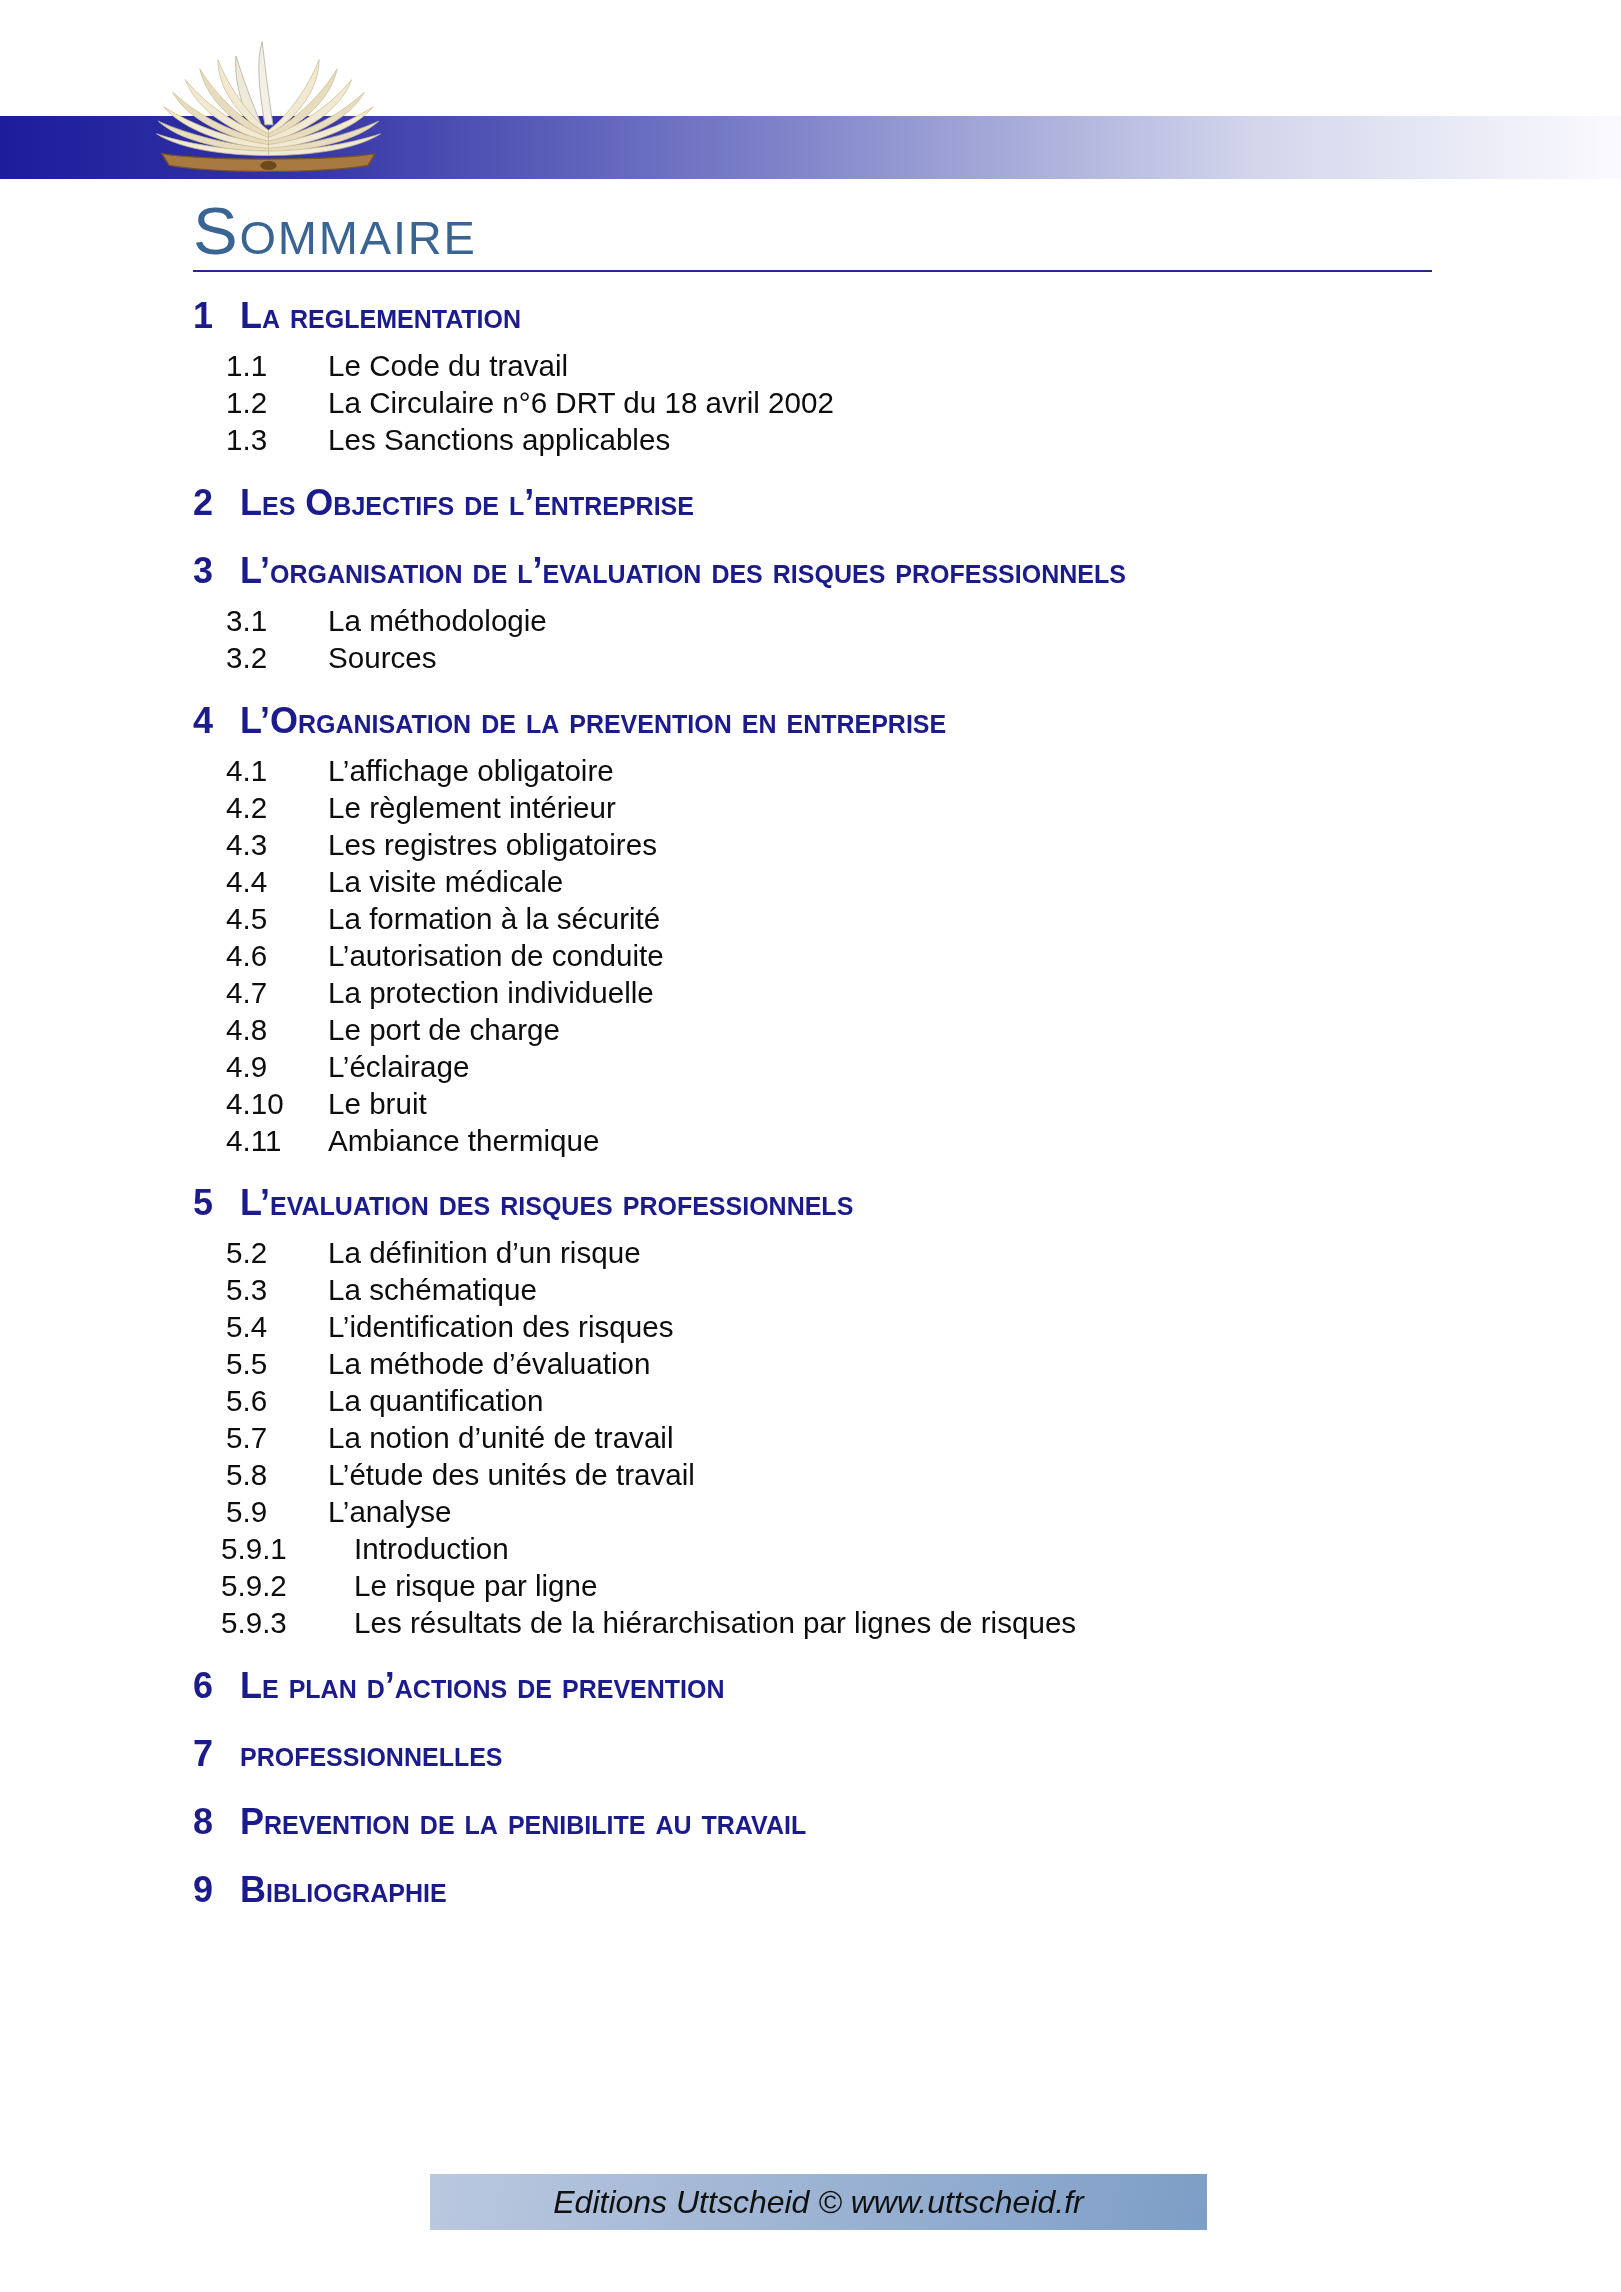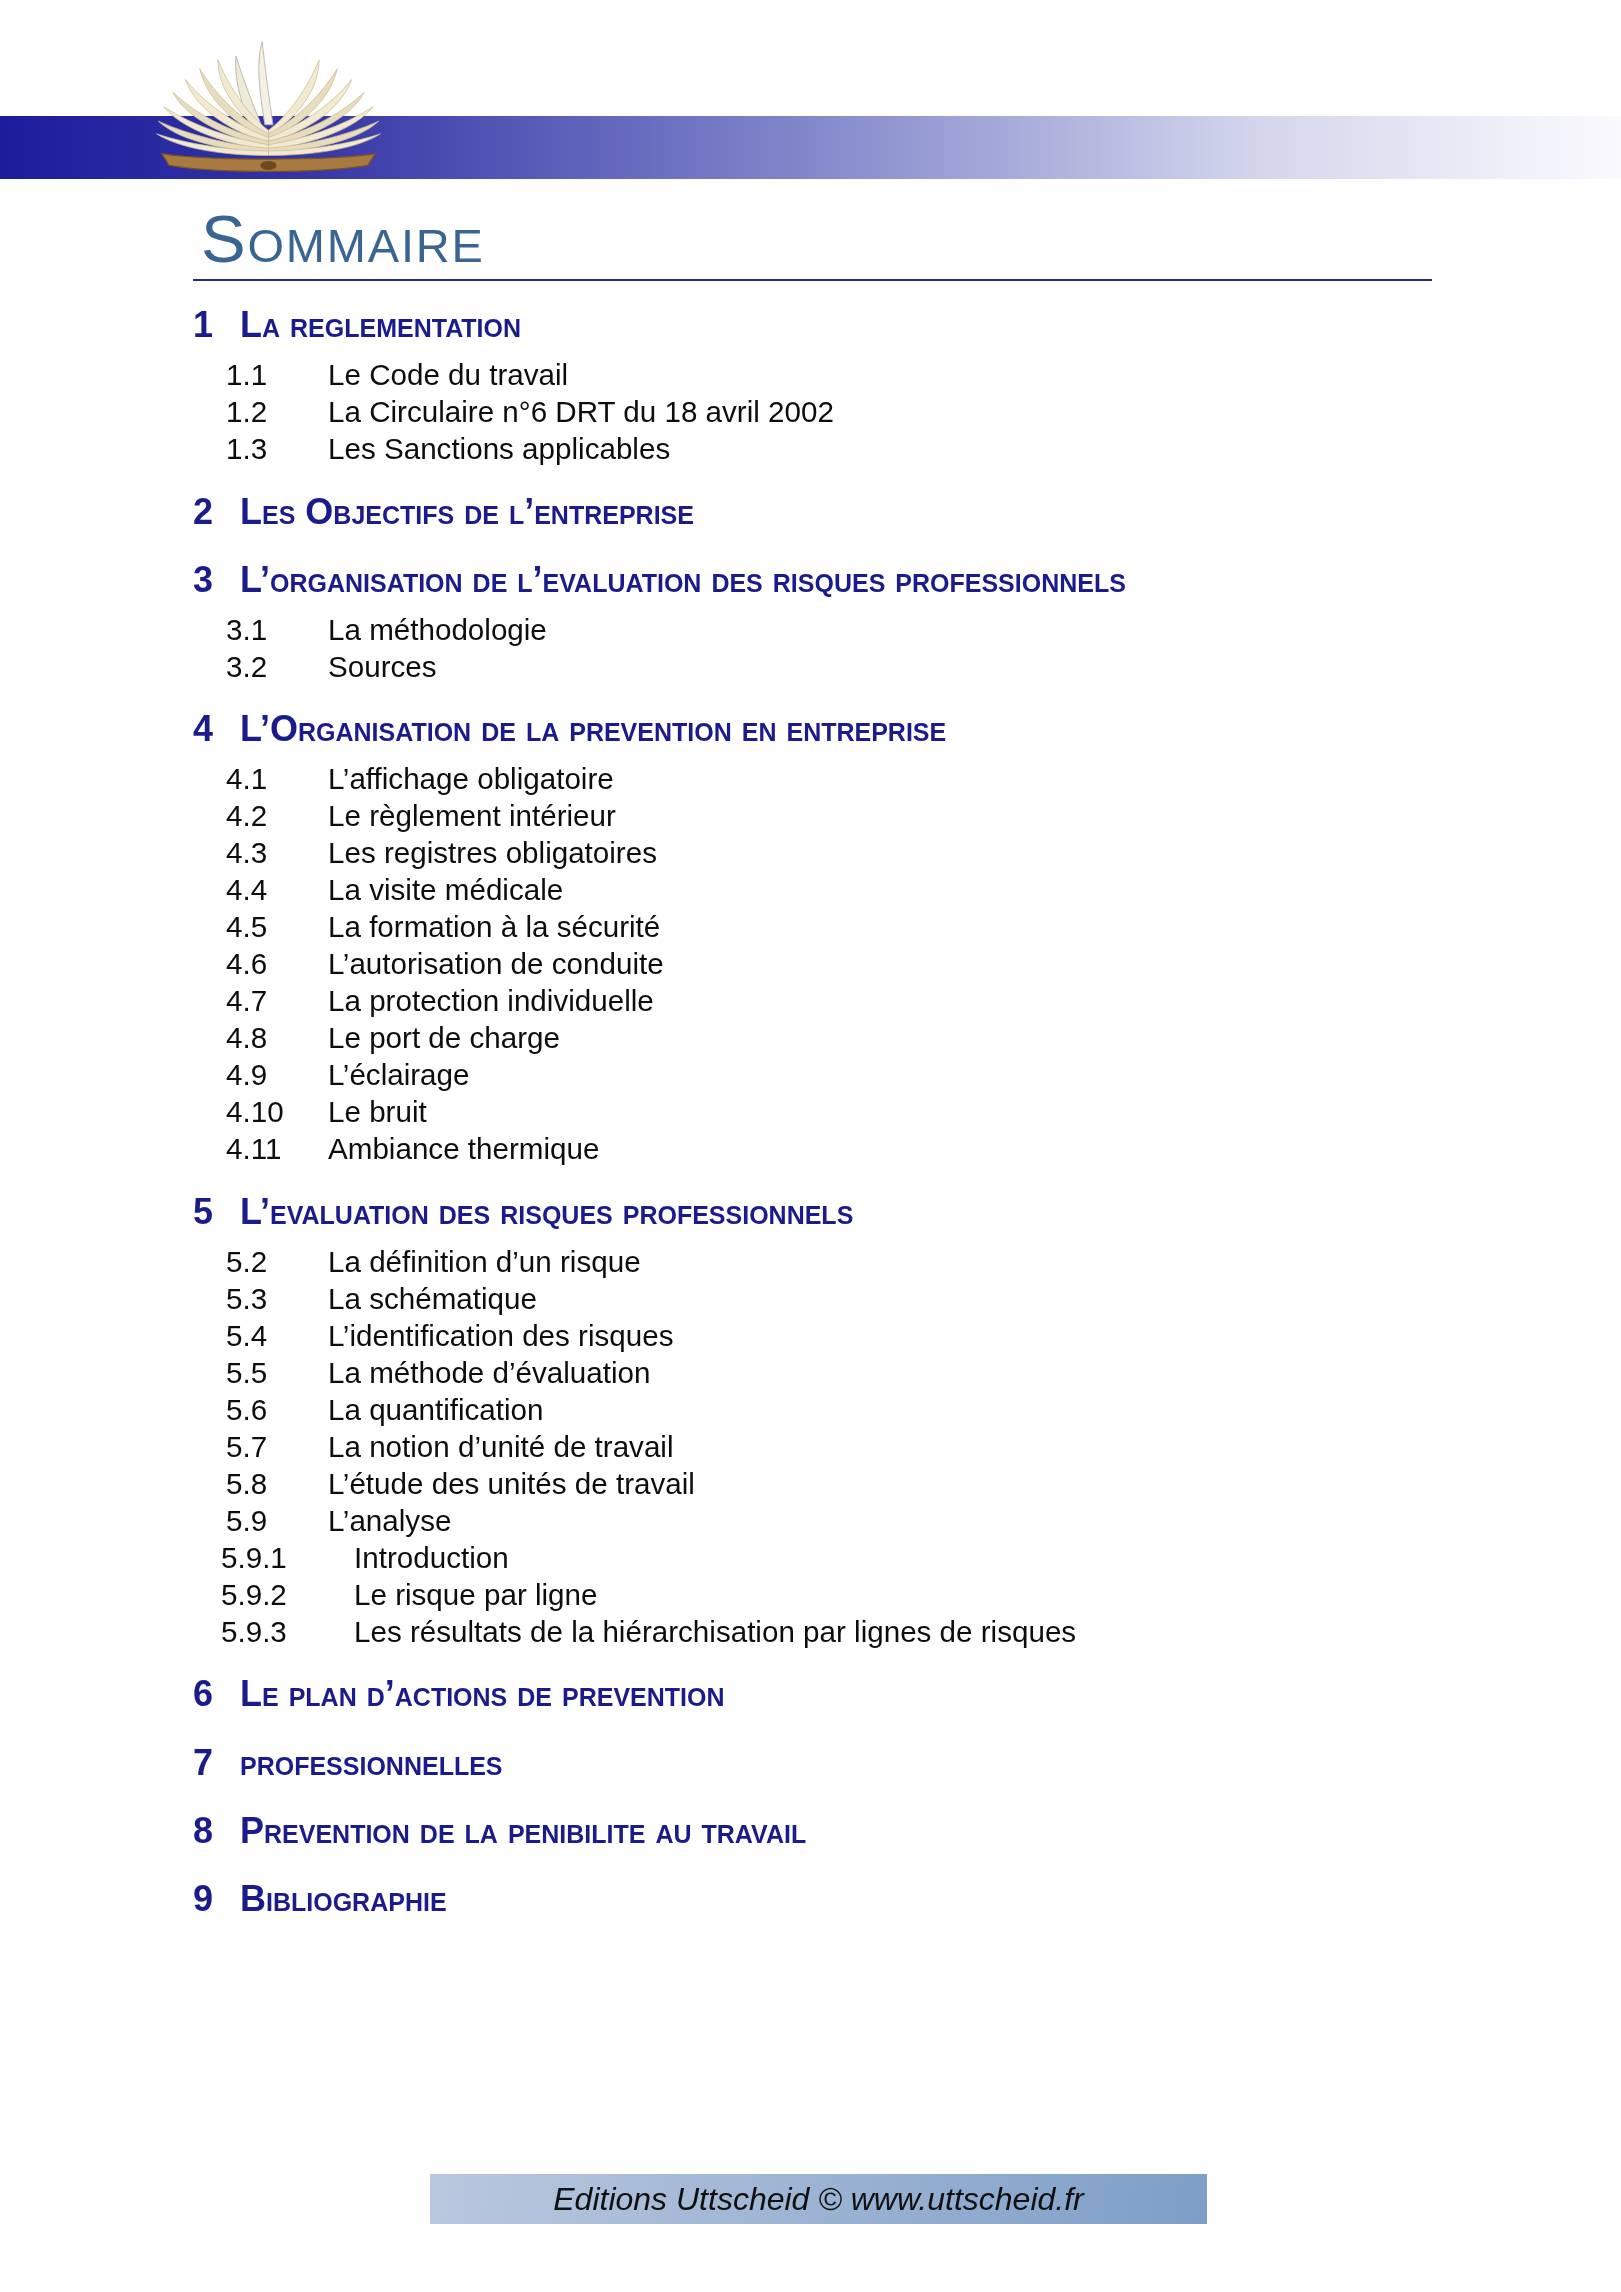--- a/index.html
+++ b/index.html
@@ -13,37 +13,37 @@
     width:1621px;height:2293px;position:relative;background:#ffffff;overflow:hidden;
     font-family:"Liberation Sans", sans-serif;color:var(--body);
   }
   .banner{
     position:absolute;left:0;top:116px;width:1621px;height:63px;
     background:linear-gradient(to right,#1d1d9c 0%,#3333a6 18%,#8388cb 50%,#d4d7ec 78%,#fafafe 100%);
   }
   .book{position:absolute;left:142px;top:36px;width:253px;height:136px;}
   .content{position:absolute;left:193px;top:199px;width:1245px;}
   .page-title{
-    margin:8px;font-weight:400;font-size:67px;line-height:0.95;letter-spacing:1.8px;
+    margin:0;font-weight:400;font-size:67px;line-height:0.95;letter-spacing:1.8px;
     color:var(--title);font-variant:small-caps;
   }
   .rule{height:0;border-top:2.7px solid var(--rule);margin-top:7.2px;margin-bottom:18px;width:1239px;}
   .sec{
     display:flex;color:var(--heading);font-weight:bold;font-size:36px;line-height:1.3;
     font-variant:small-caps;margin:21.5px 0 7.2px 0;
   }
   .sec .num{flex:0 0 47px;}
   .sec .lbl{flex:1 1 auto;}
   .sec .line{display:block;}
   .item{display:flex;font-size:29.6px;line-height:37px;color:var(--body);margin-left:33px;}
   .item .num{flex:0 0 102px;}
   .item.l2{margin-left:28px;}
   .item.l2 .num{flex:0 0 133px;}
   .footer-bar{
-    position:absolute;left:430px;top:2174px;width:777px;height:50px;
+    position:absolute;left:430px;top:2174px;width:777px;height:56px;
     background:linear-gradient(100deg,#bac8df 0%,#7d9ec7 100%);
     display:flex;align-items:center;justify-content:center;
   }
   .footer-text{font-style:italic;font-size:32px;color:#101010;}
 </style>
 </head>
 <body>
 
 <div class="banner"></div>
 

